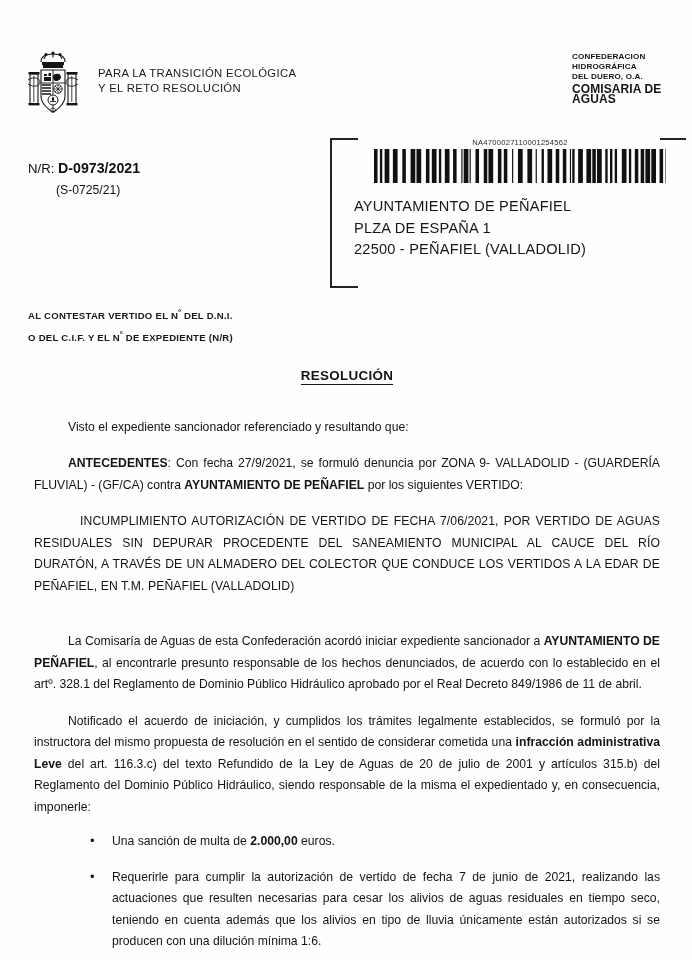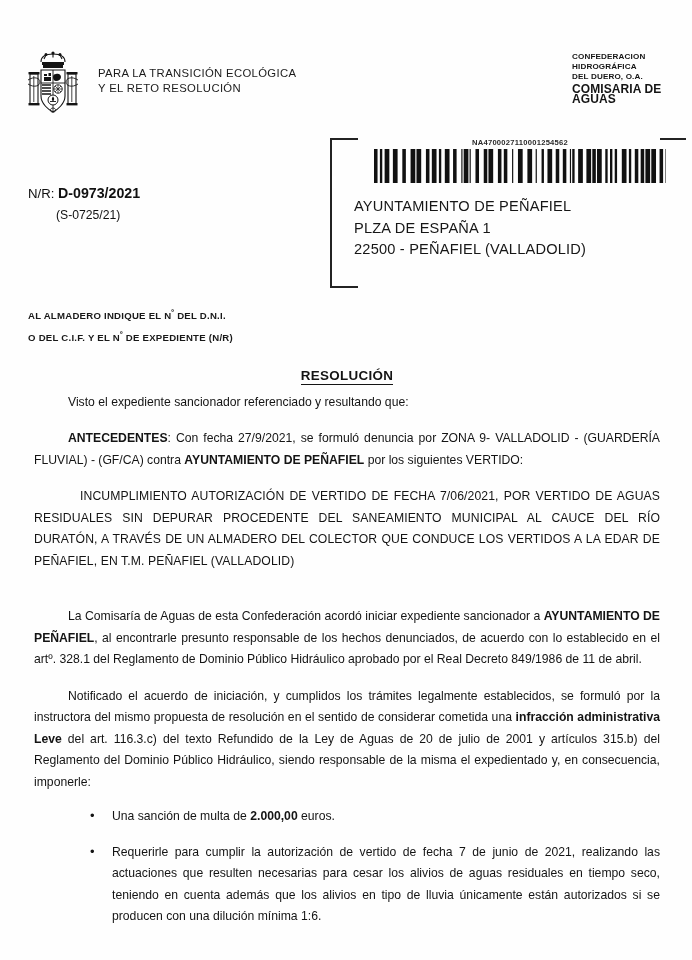--- a/index.html
+++ b/index.html
@@ -75,21 +75,21 @@
 
   
   .ref-block {
     position: absolute;
     left: 28px;
     top: 158px;
     font-size: 13.2px;
     line-height: 21px;
     color: #111;
   }
-  .ref-block .ref-main { white-space: nowrap; margin-top: 25px; }
+  .ref-block .ref-main { white-space: nowrap; }
   .ref-block .ref-main .code { font-weight: bold; font-size: 14.2px; }
   .ref-block .ref-sub {
     margin-left: 28px;
     font-size: 12.2px;
     margin-top: 1px;
   }
 
   
   .address-window {
     position: absolute;
@@ -145,21 +145,20 @@
     top: 0px;
     width: 292px;
   }
   .barcode-number {
     text-align: center;
     font-size: 7.6px;
     letter-spacing: 0.25px;
     color: #2a2a2a;
     margin-bottom: 2px;
     font-family: "Liberation Sans", sans-serif;
-    font-weight: bold;
   }
   .barcode-bars {
     height: 34px;
     width: 100%;
     display: block;
   }
 
   .addressee {
     position: absolute;
     left: 24px;
@@ -193,21 +192,21 @@
     font-size: 12.2px;
     line-height: 21.5px;
     color: #141414;
   }
 
   .doc-title {
     text-align: center;
     font-weight: bold;
     font-size: 13.4px;
     letter-spacing: 0.3px;
-    margin: 0 0 5px 0;
+    margin: 0 0 30px 0;
   }
   .doc-title span {
     border-bottom: 1.6px solid #141414;
     padding-bottom: 1px;
   }
 
   p.para {
     margin: 0 0 15px 0;
     text-align: justify;
     text-justify: inter-word;
@@ -372,21 +371,21 @@
     </div>
 
     <div class="addressee">
       <div>AYUNTAMIENTO  DE PEÑAFIEL</div>
       <div>PLZA  DE ESPAÑA 1</div>
       <div>22500 - PEÑAFIEL (VALLADOLID)</div>
     </div>
   </div>
 
   <div class="notice-block">
-    <div><span>AL ALMADERO INDIQUE  EL N</span><span class="sup">º</span><span> DEL  D.N.I.</span></div>
+    <div><span>AL CONTESTAR VERTIDO  EL N</span><span class="sup">º</span><span> DEL  D.N.I.</span></div>
     <div><span>O DEL  C.I.F. Y EL N</span><span class="sup">º</span><span> DE EXPEDIENTE  (N/R)</span></div>
   </div>
 
   <div class="body-area">
 
     <div class="doc-title"><span>RESOLUCIÓN</span></div>
 
     <p class="para indent"><span>Visto el expediente sancionador referenciado y resultando que:</span></p>
 
     <p class="para indent"><b>ANTECEDENTES</b><span>: Con fecha 27/9/2021, se formuló denuncia por ZONA 9- VALLADOLID - (GUARDERÍA FLUVIAL) - (GF/CA) contra </span><b>AYUNTAMIENTO DE PEÑAFIEL</b><span> por los siguientes VERTIDO:</span></p>

